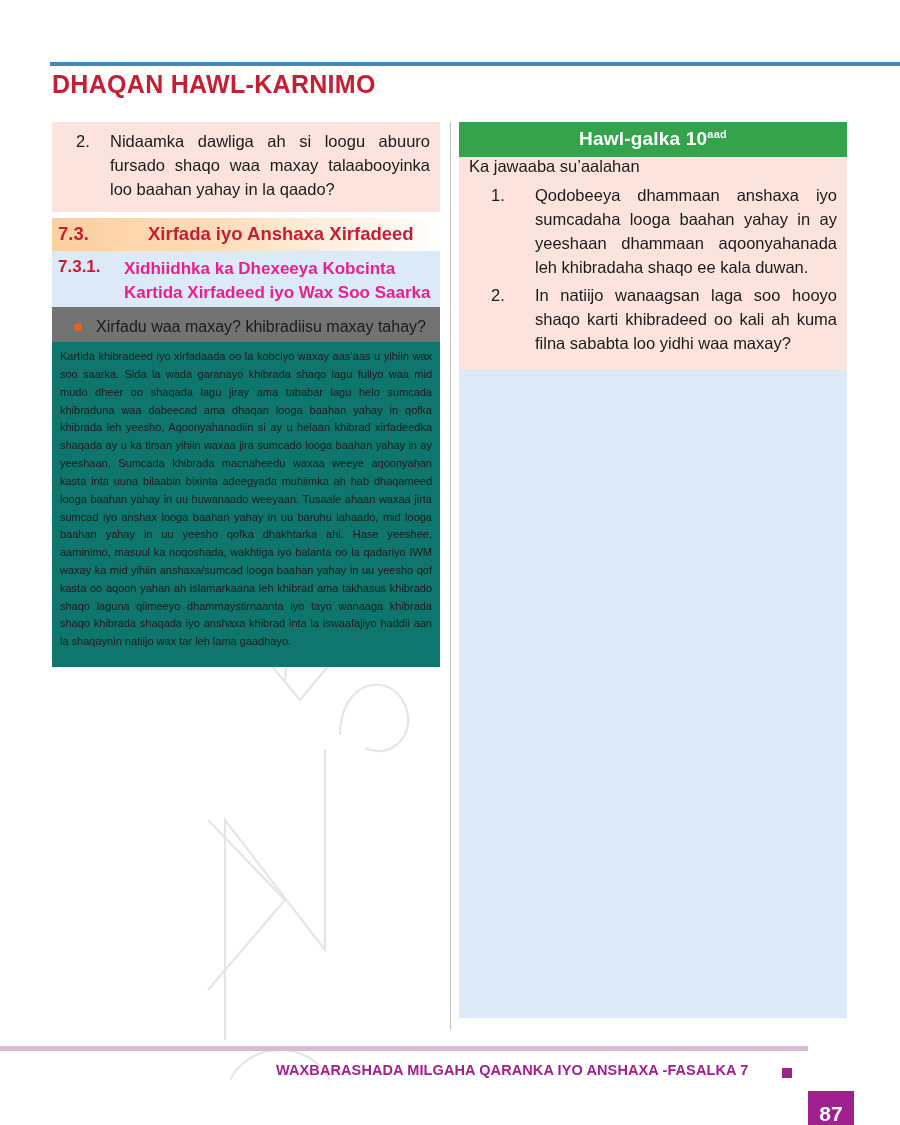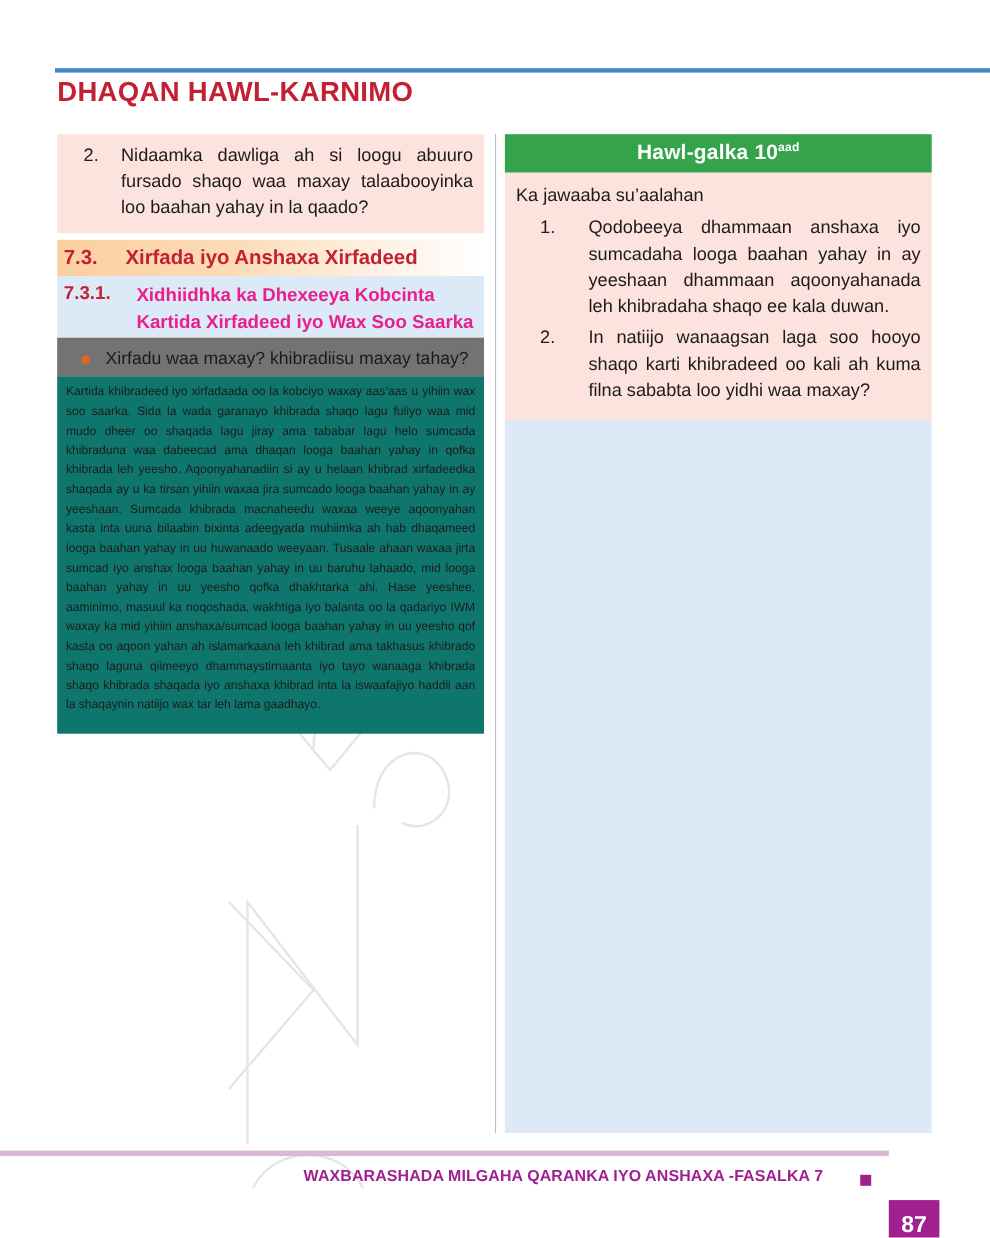--- a/index.html
+++ b/index.html
@@ -106,21 +106,21 @@
     margin-top: 6px;
     background: linear-gradient(to right, #fbcfa0 0%, #fcdcb8 42%, #fdeedd 70%, #ffffff 100%);
     display: flex;
     align-items: flex-end;
     padding: 5px 0 6px 6px;
     font-size: 18.5px;
     font-weight: 600;
     color: #c42034;
   }
   .h2-band .h2-num { flex: 0 0 56px; }
-  .h2-band .h2-txt { flex: 1; }
+  .h2-band .h2-txt { flex: 1; margin-left: 34px; }
 
   
   .h3-band {
     background: #dceaf7;
     display: flex;
     align-items: flex-start;
     padding: 6px 16px 2px 6px;
     font-size: 17px;
     font-weight: 600;
   }
@@ -178,21 +178,21 @@
     font-weight: 600;
     padding: 6px 0 7px 0;
     letter-spacing: 0.2px;
   }
   .activity-header sup {
     font-size: 11px;
     vertical-align: super;
   }
   .activity-body {
     background: #fce3de;
-    padding: 12px 10px 14px 10px;
+    padding: 0 10px 14px 10px;
   }
   .activity-lead {
     font-size: 16.5px;
     color: #1b1b1b;
     padding-bottom: 4px;
   }
   .activity-list {
     margin: 0;
     padding: 0;
   }

